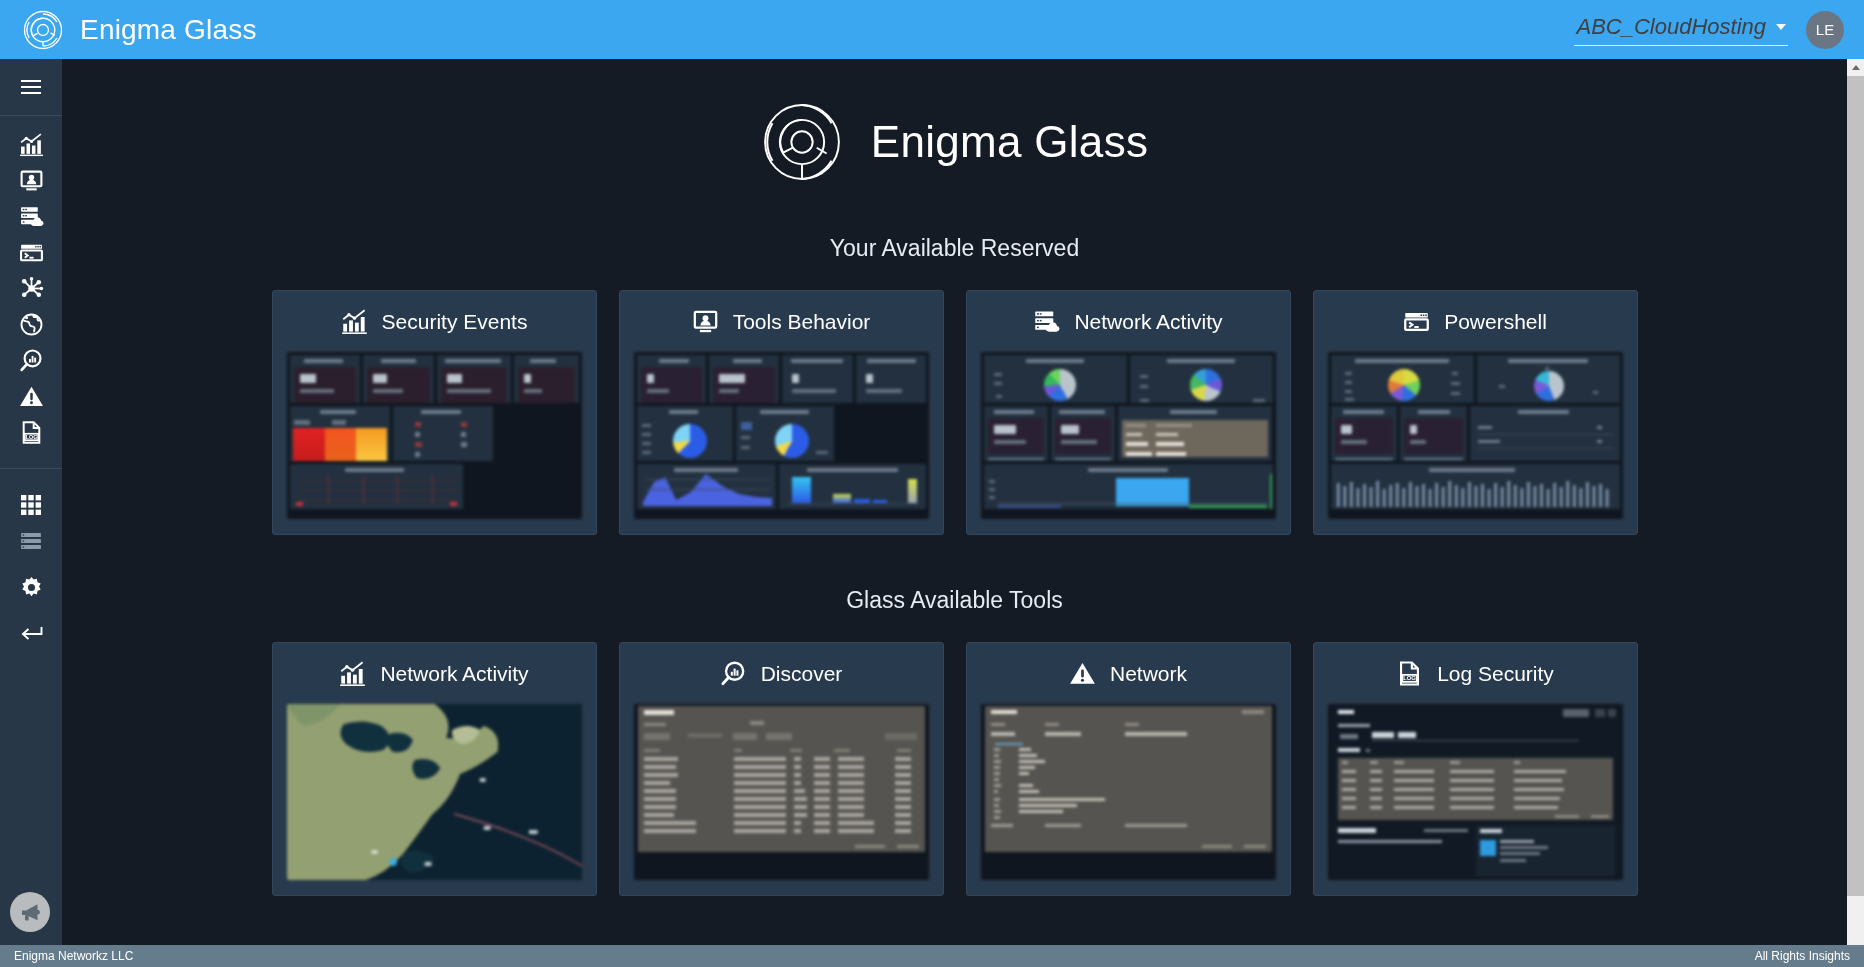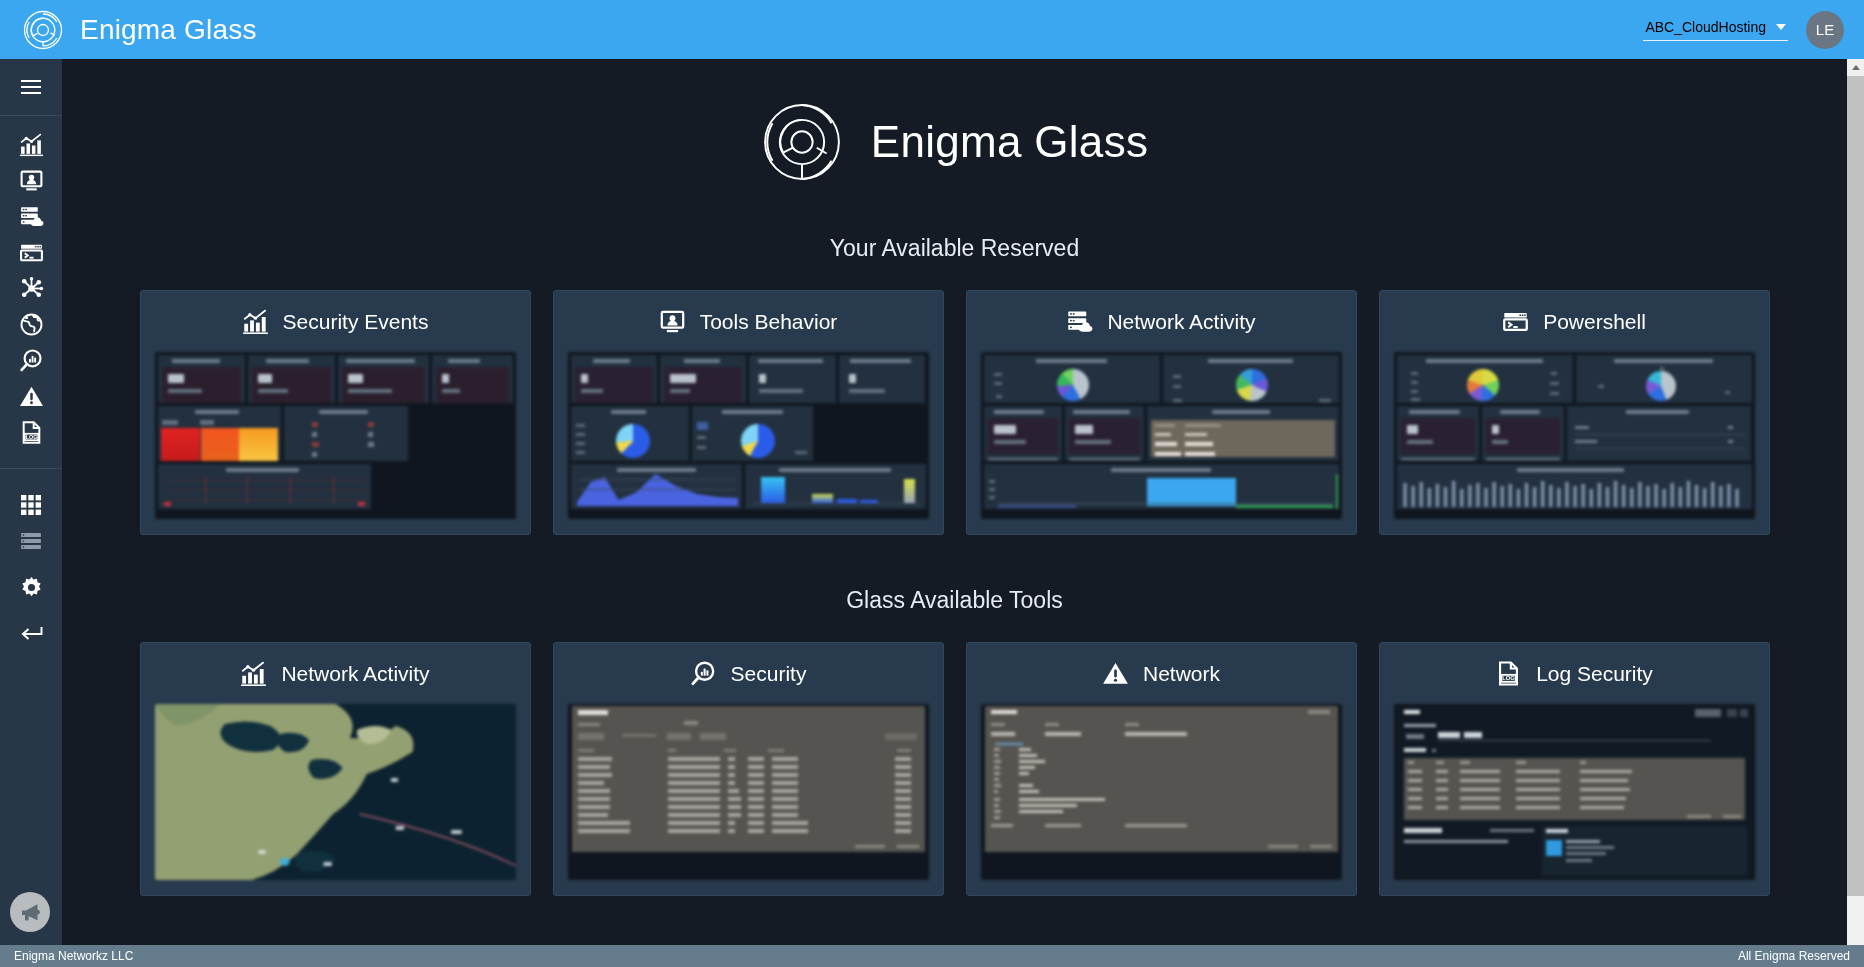--- a/index.html
+++ b/index.html
@@ -27,21 +27,21 @@
   .topbar-right {
     margin-left: auto; display: flex; align-items: center;
     margin-right: 20px; gap: 8px;
   }
   .tenant-select {
     display: flex; align-items: center; gap: 10px;
     border-bottom: 1px solid #e8f3fd;
     padding: 1px 2px 5px 2px;
     cursor: pointer;
   }
-  .tenant-name { color: #000000; font-size: 14px; white-space: nowrap; }
+  .tenant-name { color: #404040; font-size: 22px; white-space: nowrap; font-style: italic; }
   .caret {
     width: 0; height: 0;
     border-left: 5px solid transparent;
     border-right: 5px solid transparent;
     border-top: 6px solid #ffffff;
     margin-bottom: 1px;
   }
   .avatar {
     width: 38px; height: 38px; border-radius: 50%;
     background: #6b7684; color: #ffffff;
@@ -93,21 +93,21 @@
   }
   .section-title {
     color: #e7ecf2; font-size: 23px; font-weight: 400;
     text-align: center; margin-top: 52px;
   }
   .card-row {
     display: flex; justify-content: center;
     gap: 22px; margin-top: 28px;
   }
   .card {
-    width: 391px;
+    width: 325px;
     background: #283a4d;
     border: 1px solid #32465c;
     border-radius: 3px;
     padding: 17px 14px 15px 14px;
     cursor: pointer;
   }
   .card-head {
     display: flex; align-items: center; justify-content: center;
     gap: 14px; margin-bottom: 17px;
   }
@@ -849,21 +849,21 @@
       <div class="card-head">
         <svg class="card-head-icon" viewBox="0 0 24 24">
           <circle cx="13" cy="10" r="7.6" fill="none" stroke="#ffffff" stroke-width="2.1"></circle>
           <g fill="#ffffff">
               <rect x="9.6" y="10.5" width="1.8" height="3.4"></rect>
               <rect x="12.1" y="7.6" width="1.8" height="6.3"></rect>
               <rect x="14.6" y="9.2" width="1.8" height="4.7"></rect>
             </g>
           <line x1="7.6" y1="15.5" x2="2.6" y2="21" stroke="#ffffff" stroke-width="2.6" stroke-linecap="round"></line>
         </svg>
-        <div class="card-head-label">Security</div>
+        <div class="card-head-label">Discover</div>
       </div>
       <div class="thumb tall">
         <div style="position:absolute;left:4px;right:4px;top:2px;bottom:28px;background:#565450;border-radius:1px">
           <div style="position:absolute;left:6px;top:4px;width:30px;height:5px;background:#e4e0da"></div>
           <div style="position:absolute;left:6px;top:17px;width:22px;height:3px;background:#8c8981"></div>
           <div style="position:absolute;left:6px;top:27px;width:26px;height:7px;background:#75736d"></div>
           <div style="position:absolute;left:50px;top:28px;width:34px;height:3px;background:#75736d"></div>
           <div style="position:absolute;left:95px;top:27px;width:24px;height:7px;background:#75736d"></div>
           <div style="position:absolute;left:128px;top:27px;width:26px;height:7px;background:#75736d"></div>
           <div style="position:absolute;right:8px;top:27px;width:32px;height:7px;background:#6c6a64"></div>
@@ -1079,14 +1079,14 @@
 
 <div class="scroll-track">
   <div class="scroll-up">
     <div class="arrow-up"></div>
   </div>
   <div class="scroll-thumb"></div>
 </div>
 
 <div class="footer">
   <span>Enigma Networkz LLC</span>
-  <span class="right">All Enigma Reserved</span>
+  <span class="right">All Rights Insights</span>
 </div>
 
 </body></html>

